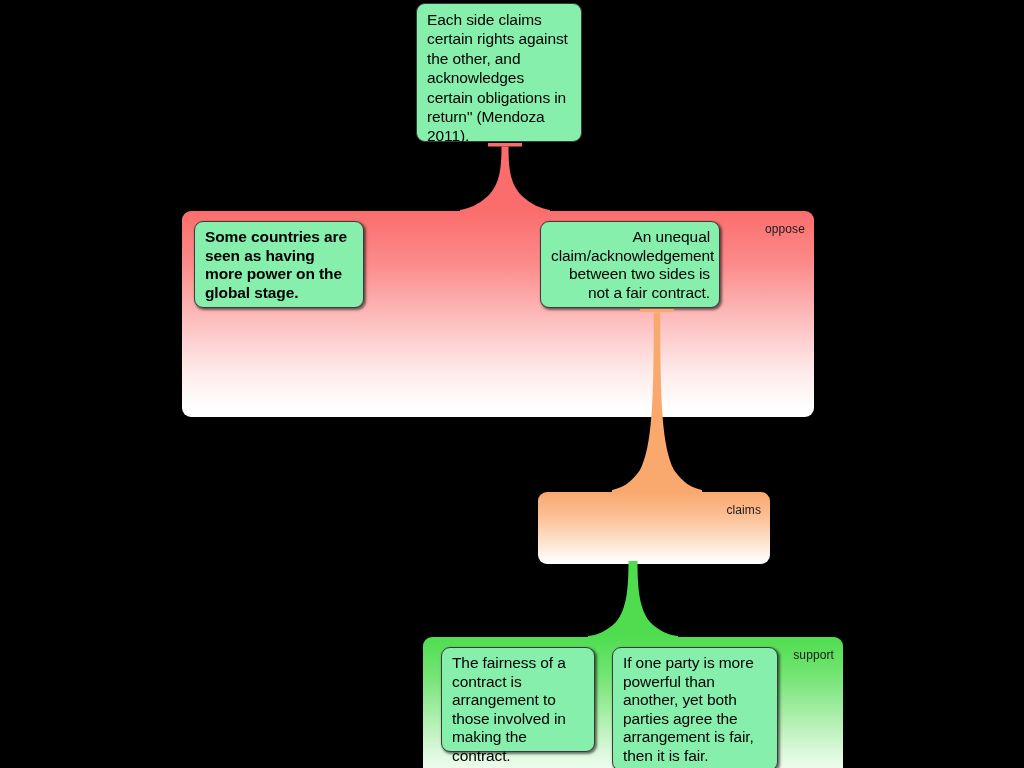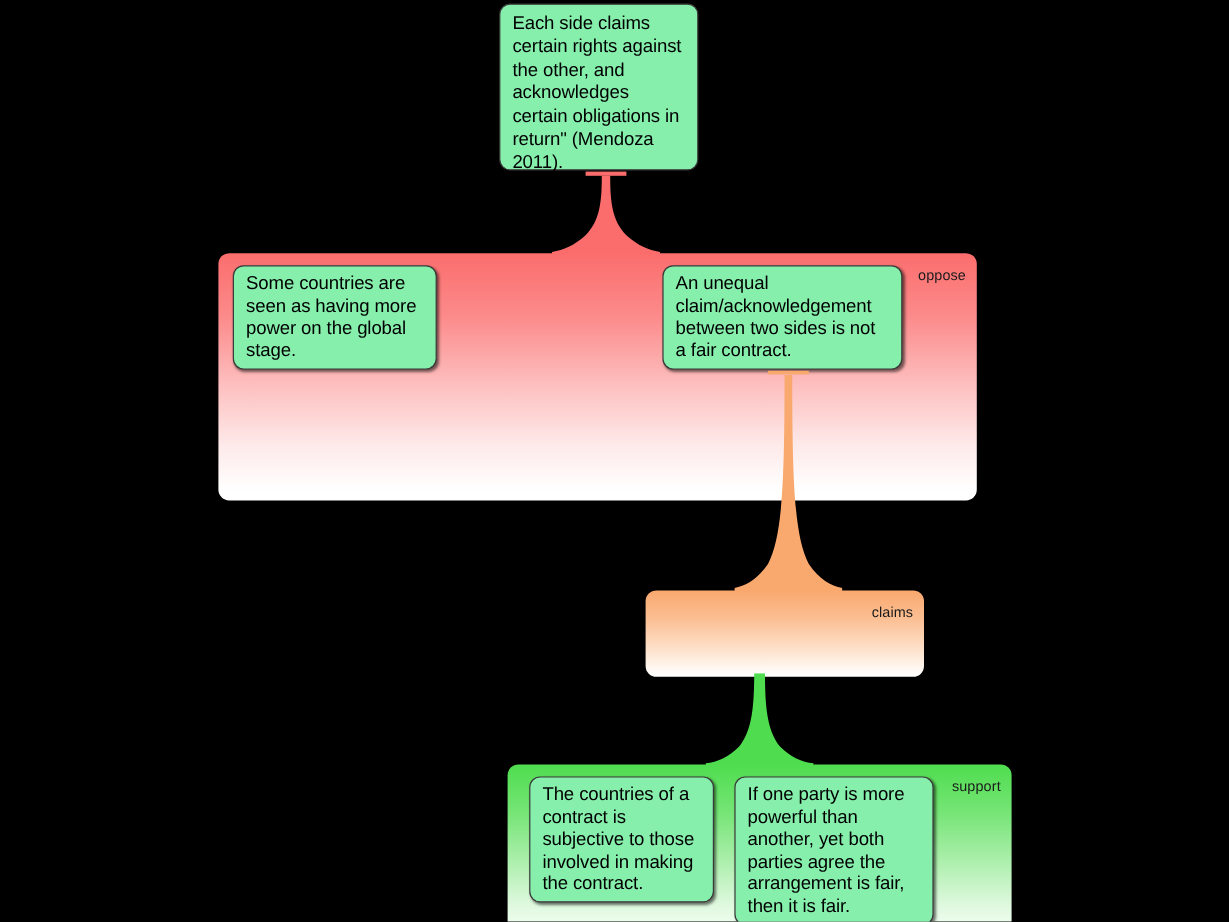--- a/index.html
+++ b/index.html
@@ -91,24 +91,24 @@
                L 90 74 L 0 74 L 0 70
                C 10 68, 18 65, 28 56
                C 40 44, 41.5 28, 41.5 6.5 Z" fill="#fb6d6d"></path>
     </svg>
   </div>
 
   <div class="block block-oppose" style="left:182px; top:211px; width:632px; height:206px;">
     <span class="block-label">oppose</span>
   </div>
 
-  <div class="card" style="left:194px; top:221px; width:170px; height:87px;">Some countries are seen as having more power on the global stage.</div>
+  <div class="card" style="left:194px; top:221px; width:170px; height:87px;font-weight:bold;">Some countries are seen as having more power on the global stage.</div>
 
 
-  <div class="card" style="left:552px; top:221px; width:200px; height:87px;">An unequal claim/acknowledgement between two sides is not a fair contract.</div>
+  <div class="card" style="left:540px; top:221px; width:180px; height:87px;text-align:right;">An unequal claim/acknowledgement between two sides is not a fair contract.</div>
 
   <div class="connector" style="left:612px; top:307px; width:90px; height:188px;">
     <svg width="90" height="188" viewBox="0 0 90 188">
       <rect x="28" y="2" width="34" height="3" fill="#f9a86e"></rect>
       <path d="M 41.8 5.5 L 48.2 5.5
                C 48.2 95, 50 140, 62 163
                C 71 176, 80 181, 90 183
                L 90 188 L 0 188 L 0 183
                C 10 181, 19 176, 28 163
                C 40 140, 41.8 95, 41.8 5.5 Z" fill="#f9a86e"></path>
@@ -128,17 +128,17 @@
                L 90 79 L 0 79 L 0 75
                C 10 74, 19 70, 28 61
                C 39 48, 40.5 26, 40.5 0 Z" fill="#4fdd4f"></path>
     </svg>
   </div>
 
   <div class="block block-support" style="left:423px; top:637px; width:420px; height:145px;">
     <span class="block-label">support</span>
   </div>
 
-  <div class="card" style="left:441px; top:647px; width:154px; height:105px;">The countries of a contract is subjective to those involved in making the contract.</div>
+  <div class="card" style="left:441px; top:647px; width:154px; height:105px;">The fairness of a contract is arrangement to those involved in making the contract.</div>
 
   <div class="card" style="left:612px; top:647px; width:166px; height:124px;">If one party is more powerful than another, yet both parties agree the arrangement is fair, then it is fair.</div>
 
 </div>
 
 </body></html>

